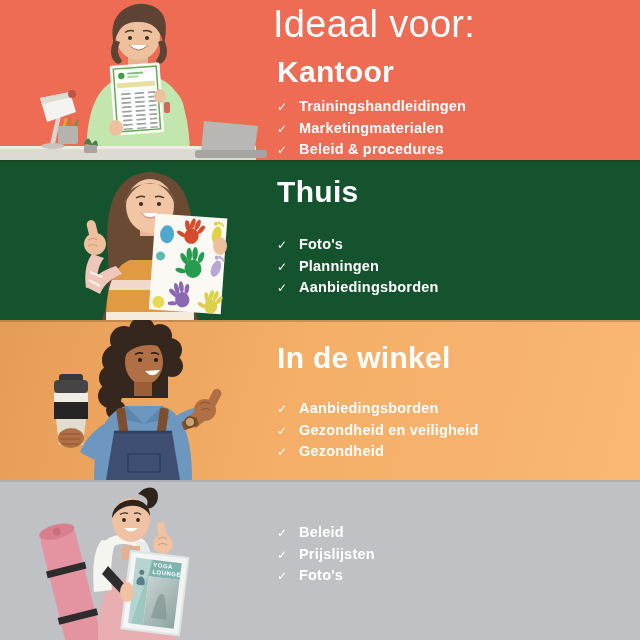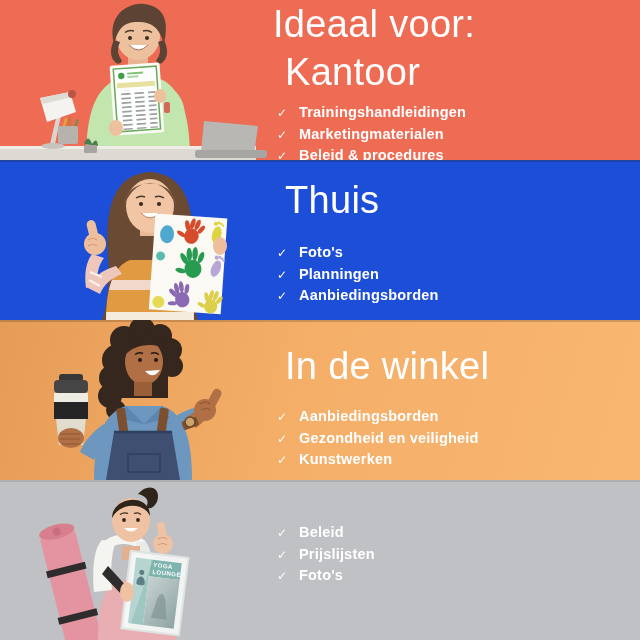--- a/index.html
+++ b/index.html
@@ -1,27 +1,27 @@
 <!DOCTYPE html>
 <html><head>
 <meta charset="utf-8">
 <style>
   html,body{margin:0;padding:0;background:#ffffff;}
   .canvas{position:relative;width:640px;height:640px;overflow:hidden;
           font-family:"Liberation Sans","DejaVu Sans",sans-serif;}
   .band{position:absolute;left:0;width:640px;height:160px;}
   .band-kantoor{top:0;background:#ee6b54;}
-  .band-thuis{top:160px;background:#1d4ed8;box-shadow:inset 0 2px 0 rgba(40,40,10,.28);}
+  .band-thuis{top:160px;background:#14532d;box-shadow:inset 0 2px 0 rgba(40,40,10,.28);}
   .band-winkel{top:320px;background:linear-gradient(105deg,#e59c56 0%,#f4ae68 45%,#f9b772 100%);
                box-shadow:inset 0 2px 0 rgba(60,40,20,.22);}
   .band-bedrijven{top:480px;background:#bfc1c4;box-shadow:inset 0 2px 0 rgba(90,90,90,.18);}
   .photo{position:absolute;left:0;top:0;display:block;}
   .content{position:absolute;left:273px;right:10px;color:#ffffff;}
   .page-title{font-size:38px;font-weight:normal;line-height:36px;letter-spacing:.3px;margin:0;}
-  .heading{font-size:38px;font-weight:normal;line-height:36px;letter-spacing:.3px;margin:12px;}
+  .heading{font-size:30px;font-weight:bold;line-height:36px;letter-spacing:.3px;margin:4px;}
   .items{list-style:none;margin:0;padding:0 0 0 4px;}
   .items li{display:flex;align-items:baseline;gap:9px;font-size:14.5px;font-weight:bold;
             line-height:20.5px;letter-spacing:.2px;}
   .check{font-size:12px;min-width:13px;font-family:"DejaVu Sans",sans-serif;}
   .mt1{margin-top:12px;} .list-kantoor{margin-top:6px;}
   .list-thuis{margin-top:24px;} .list-winkel{margin-top:22px;} .list-bedrijven{margin-top:24px;}
   .ct-kantoor{top:6px;} .ct-thuis{top:10px;} .ct-winkel{top:16px;} .ct-bedrijven{top:18px;}
   svg text{font-family:"Liberation Sans","DejaVu Sans",sans-serif;}
 </style>
 </head>
@@ -250,21 +250,21 @@
         <li>
           <span class="check">✓</span>
           <span>Aanbiedingsborden</span>
           </li>
         <li>
           <span class="check">✓</span>
           <span>Gezondheid en veiligheid</span>
           </li>
         <li>
           <span class="check">✓</span>
-          <span>Kunstwerken</span>
+          <span>Gezondheid</span>
           </li>
       </ul>
     </div>
   </section>
 
   <section class="band band-bedrijven">
     <svg class="photo" width="272" height="160" viewBox="0 0 272 160" aria-label="Vrouw met yogamat en handdoek toont geplastificeerde poster met duim omhoog">
       <defs>
         <linearGradient id="pgrad" x1="0" y1="0" x2="1" y2="1">
           <stop offset="0" stop-color="#c6d2d0"></stop>

